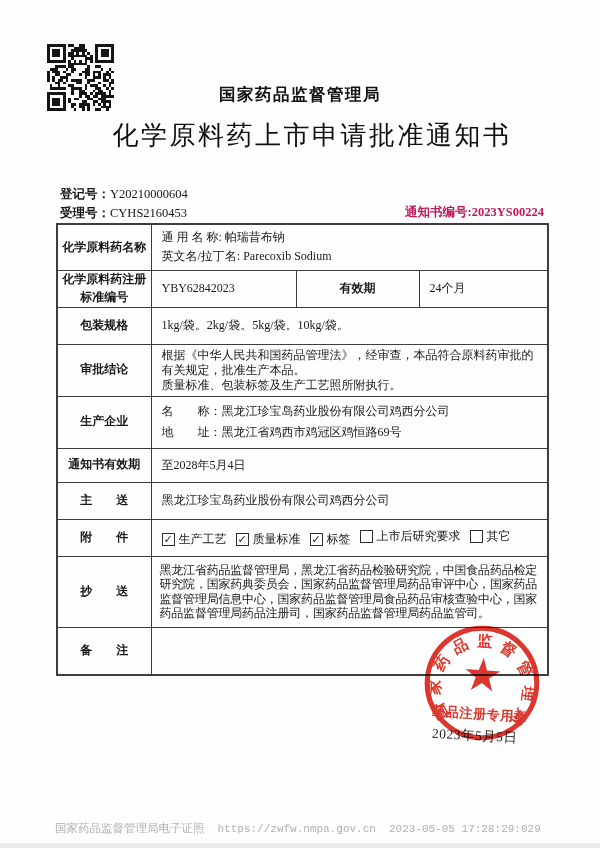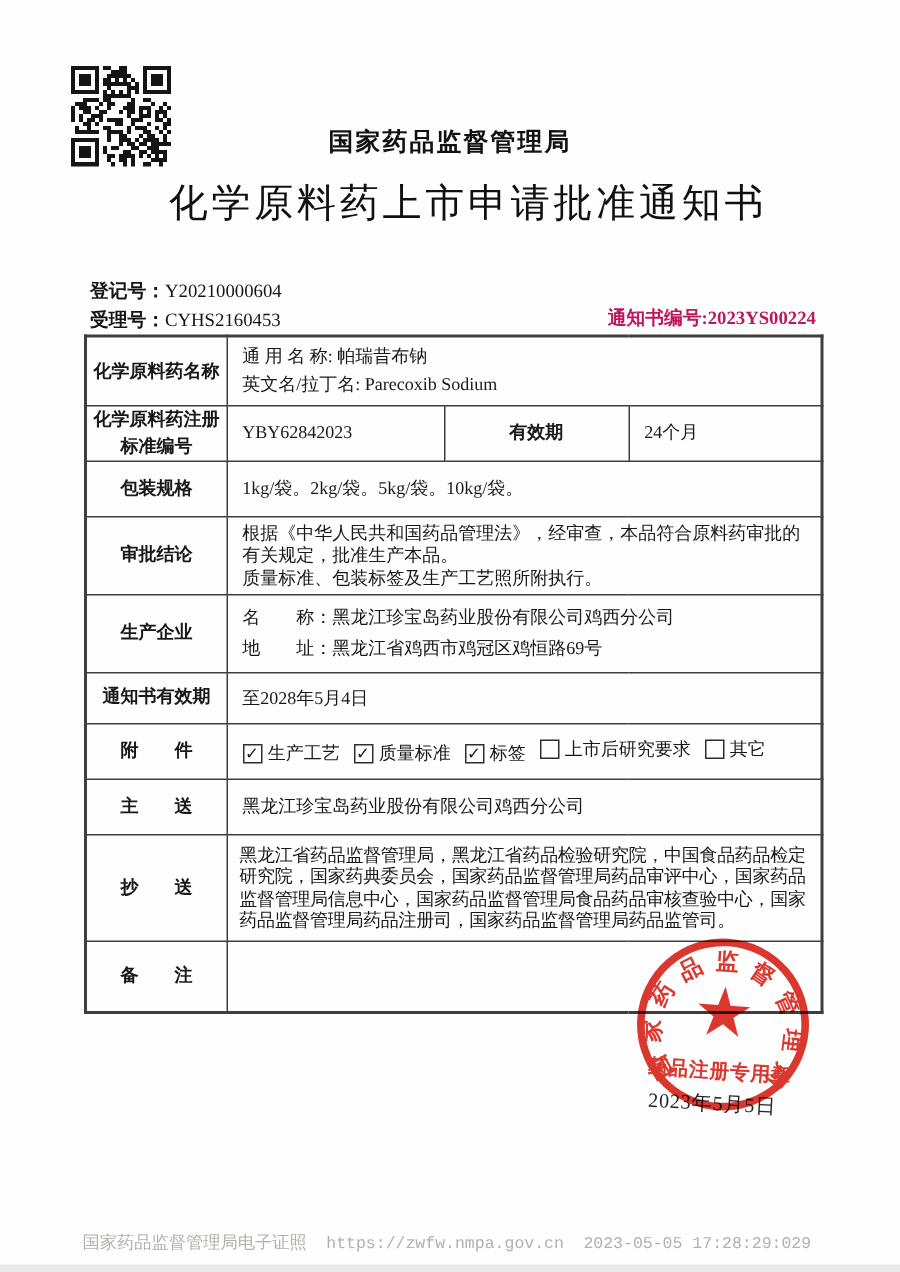--- a/index.html
+++ b/index.html
@@ -430,44 +430,44 @@
         <div class="ent-line"><span>地　　址：</span><span>黑龙江省鸡西市鸡冠区鸡恒路69号</span></div>
       </td>
     </tr>
 
     <tr style="height:34px">
       <td class="lbl">通知书有效期</td>
       <td class="val" colspan="3">至2028年5月4日</td>
     </tr>
 
     <tr style="height:37px">
+      <td class="lbl">主　　送</td>
+      <td class="val" colspan="3">黑龙江珍宝岛药业股份有限公司鸡西分公司</td>
+    </tr>
+
+    <tr style="height:37px">
       <td class="lbl">附　　件</td>
       <td class="val" colspan="3"><span class="att-item">
               <span class="cbx">✓</span>
               <span>生产工艺</span>
             </span><span class="att-item">
               <span class="cbx">✓</span>
               <span>质量标准</span>
             </span><span class="att-item">
               <span class="cbx">✓</span>
               <span>标签</span>
             </span><span class="att-item">
               <span class="cbx"></span>
               <span>上市后研究要求</span>
             </span><span class="att-item">
               <span class="cbx"></span>
               <span>其它</span>
             </span></td>
     </tr>
 
-    <tr style="height:37px">
-      <td class="lbl">主　　送</td>
-      <td class="val" colspan="3">黑龙江珍宝岛药业股份有限公司鸡西分公司</td>
-    </tr>
-
     <tr style="height:71px">
       <td class="lbl">抄　　送</td>
       <td class="cc-text" colspan="3">黑龙江省药品监督管理局，黑龙江省药品检验研究院，中国食品药品检定研究院，国家药典委员会，国家药品监督管理局药品审评中心，国家药品监督管理局信息中心，国家药品监督管理局食品药品审核查验中心，国家药品监督管理局药品注册司，国家药品监督管理局药品监管司。</td>
     </tr>
 
     <tr style="height:48px">
       <td class="lbl">备　　注</td>
       <td class="val" colspan="3"></td>
     </tr>
   </tbody>

